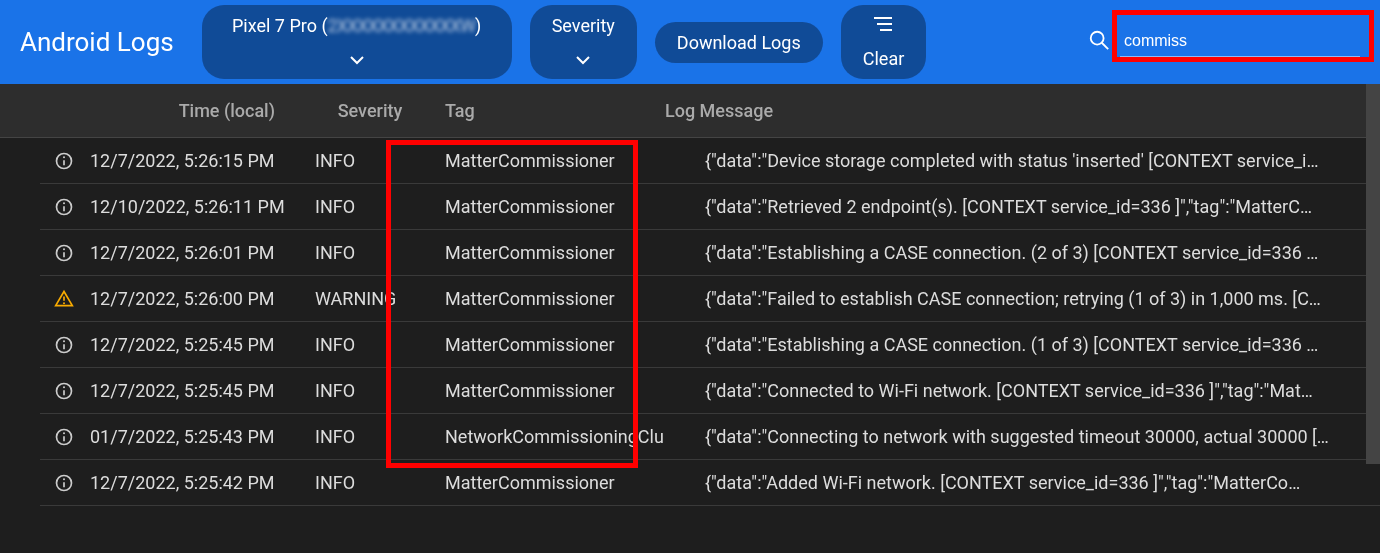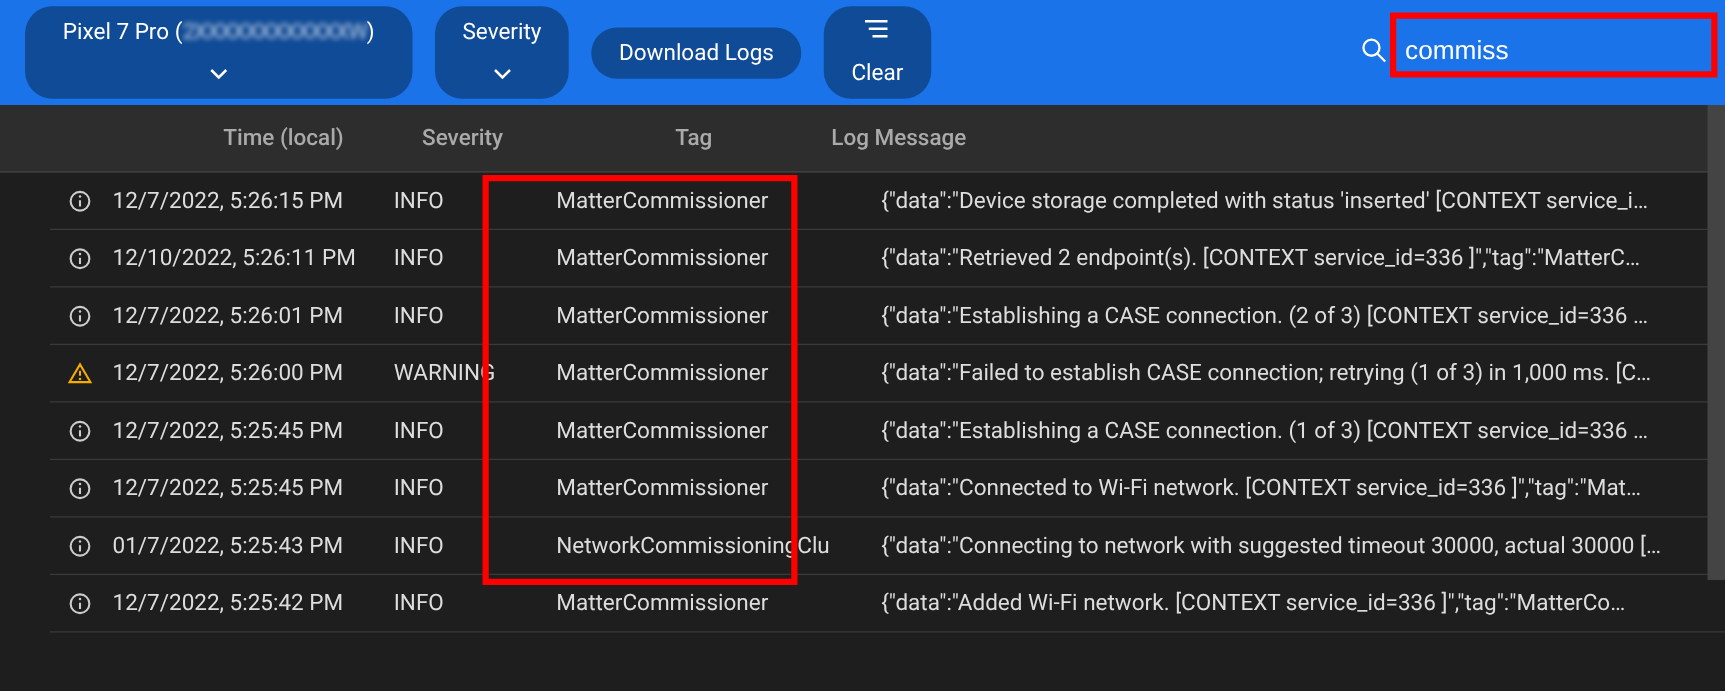--- a/index.html
+++ b/index.html
@@ -63,21 +63,21 @@
     }
     .search-icon svg {
       width: 22px;
       height: 22px;
     }
     .search-input {
       background: transparent;
       border: none;
       border-bottom: 2px solid rgba(255,255,255,0.5);
       color: #fff;
-      font-size: 21px;
+      font-size: 16px;
       padding: 6px 4px;
       width: 240px;
       outline: none;
     }
     .highlight-search {
       position: absolute;
       top: 10px;
       right: 6px;
       width: 262px;
       height: 52px;
@@ -119,21 +119,21 @@
       flex-shrink: 0;
     }
     .col-msg {
       flex: 1;
       overflow: hidden;
       white-space: nowrap;
       text-overflow: ellipsis;
     }
     .table-header .col-time { text-align: right; padding-left: 50px; }
     .table-header .col-sev { text-align: center; padding-left: 60px; }
-    .table-header .col-tag { text-align: center; padding-left: 40px; }
+    .table-header .col-tag { text-align: left; padding-left: 40px; }
     .table-header .col-msg { text-align: left; }
     .row {
       display: flex;
       align-items: center;
       padding: 12px 10px;
       border-bottom: 1px solid #3a3a3a;
       font-size: 18px;
       color: #ddd;
       margin-left: 40px;
     }
@@ -161,20 +161,21 @@
     .device-obscured {
       filter: blur(2px);
       opacity: 0.7;
       letter-spacing: -1px;
     }
   </style>
 </head>
 <body>
 
 <div class="header">
+  <div class="title">Android Logs</div>
 
   <div class="pill pill-device">
     <span>
       <span>Pixel 7 Pro (</span><span class="device-obscured">2XXXXXXXXXXXXW</span><span>)</span>
     </span>
     <span class="chevron">
       <svg viewBox="0 0 14 10">
           <path d="M1 2 L7 8 L13 2" stroke="#fff" stroke-width="2" fill="none"></path>
         </svg>
     </span>

